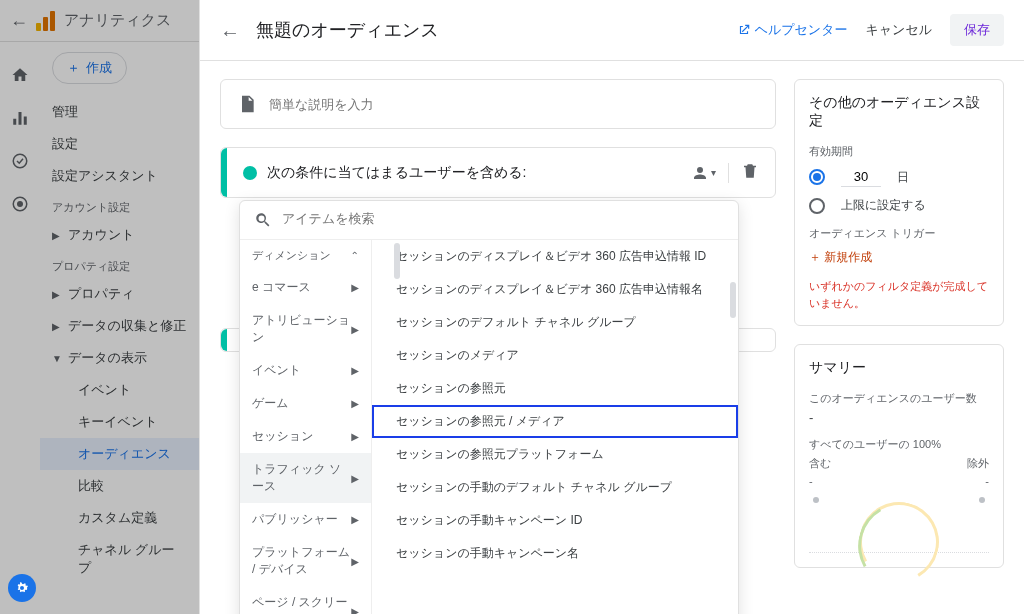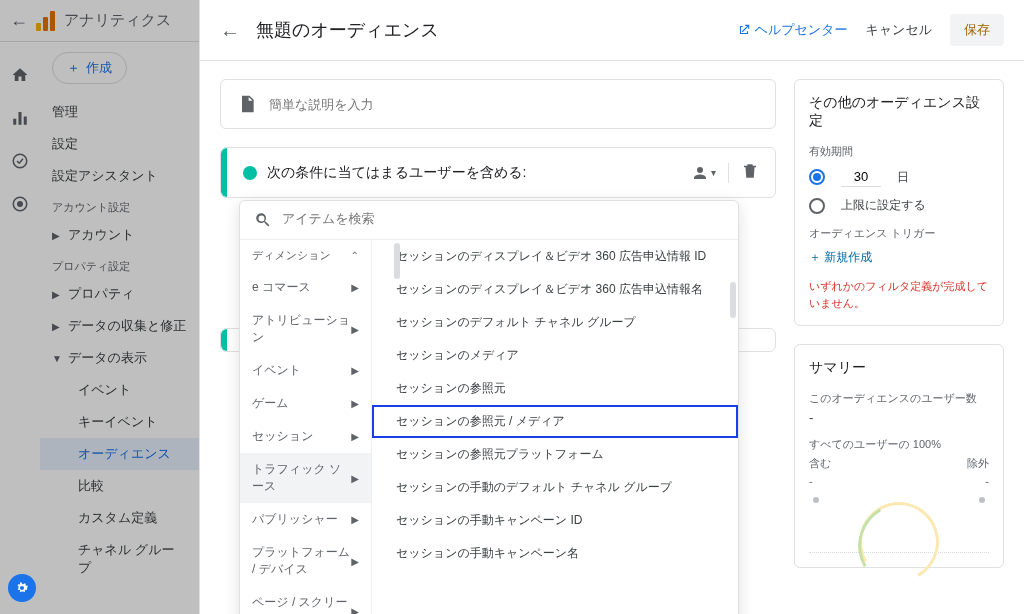--- a/index.html
+++ b/index.html
@@ -30,21 +30,21 @@
 
 
 .main { flex: 1; display: flex; flex-direction: column; background: #fff; }
 .main-header { display: flex; align-items: center; padding: 14px 20px; gap: 16px; border-bottom: 1px solid #e0e0e0; }
 .main-header .back { font-size: 20px; color: #5f6368; cursor: pointer; }
 .main-title { font-size: 18px; color: #202124; flex: 1; }
 .header-actions { display: flex; align-items: center; gap: 18px; }
 .help-link { color: #1a73e8; font-size: 13px; display: flex; align-items: center; gap: 4px; cursor: pointer; }
 .help-link svg { fill: #1a73e8; }
 .cancel-link { color: #3c4043; font-size: 13px; cursor: pointer; }
-.save-btn { background: #f1f3f4; color: #a16207; border-radius: 4px; padding: 7px 14px; font-size: 13px; cursor: not-allowed; }
+.save-btn { background: #f1f3f4; color: #6d28d9; border-radius: 4px; padding: 7px 14px; font-size: 13px; cursor: not-allowed; }
 
 .main-body { flex: 1; display: flex; gap: 18px; padding: 18px 20px; background: #fff; overflow: hidden; }
 .builder { flex: 1; position: relative; }
 .desc-row { display: flex; align-items: center; gap: 12px; padding: 14px 16px; border: 1px solid #e0e0e0; border-radius: 6px; margin-bottom: 18px; background: #fff; }
 .desc-row svg { fill: #5f6368; }
 .desc-row input { border: none; outline: none; font-size: 13px; flex: 1; color: #3c4043; background: transparent; }
 .card { border: 1px solid #e0e0e0; border-radius: 6px; position: relative; background: #fff; }
 .card .teal { position: absolute; left: 0; top: 0; bottom: 0; width: 6px; background: #00bfa5; border-radius: 6px 0 0 6px; }
 .card-header { display: flex; align-items: center; padding: 14px 16px 14px 22px; gap: 10px; }
 .dot { width: 14px; height: 14px; border-radius: 50%; background: #00bfa5; }
@@ -75,21 +75,21 @@
 
 .right-panel { width: 210px; display: flex; flex-direction: column; gap: 18px; }
 .settings-card { border: 1px solid #e0e0e0; border-radius: 6px; padding: 14px; font-size: 12px; }
 .settings-card h3 { font-size: 14px; font-weight: 400; color: #202124; margin-bottom: 14px; }
 .settings-label { font-size: 11px; color: #5f6368; margin-bottom: 8px; }
 .duration-row { display: flex; align-items: center; gap: 16px; margin-bottom: 10px; }
 .radio { width: 16px; height: 16px; border-radius: 50%; border: 2px solid #1a73e8; display: inline-flex; align-items: center; justify-content: center; cursor: pointer; }
 .radio.checked::after { content: ""; width: 8px; height: 8px; border-radius: 50%; background: #1a73e8; }
 .radio.unchecked { border-color: #5f6368; }
 .num-input { border: none; border-bottom: 1px solid #dadce0; width: 40px; text-align: center; font-size: 13px; padding: 2px; outline: none; }
-.trigger-link { color: #0369a1; font-size: 12px; cursor: pointer; }
+.trigger-link { color: #c2410c; font-size: 12px; cursor: pointer; }
 .error-text { color: #d93025; font-size: 11px; margin-top: 12px; line-height: 1.5; }
 .summary-card { border: 1px solid #e0e0e0; border-radius: 6px; padding: 14px; font-size: 12px; }
 .summary-card h3 { font-size: 14px; font-weight: 400; color: #202124; margin-bottom: 14px; }
 .summary-label { font-size: 11px; color: #5f6368; margin-bottom: 4px; }
 .summary-value { font-size: 13px; color: #3c4043; margin-bottom: 12px; }
 .chart-row { display: flex; justify-content: space-between; font-size: 11px; color: #5f6368; margin-bottom: 4px; }
 .mini-chart { height: 60px; position: relative; border-bottom: 1px dotted #dadce0; margin-top: 6px; }
 .chart-dot { position: absolute; top: 4px; width: 6px; height: 6px; border-radius: 50%; background: #bdc1c6; }
 .chart-arc { position: absolute; left: 50%; bottom: -30px; width: 80px; height: 80px; margin-left: -40px; border: 3px solid #fce8b2; border-radius: 50%; border-bottom-color: transparent; transform: rotate(15deg); }
 .chart-arc::after { content: ""; position: absolute; top: -3px; left: -3px; width: 80px; height: 80px; border: 3px solid #c5e1a5; border-radius: 50%; border-top-color: transparent; border-right-color: transparent; border-bottom-color: transparent; }

